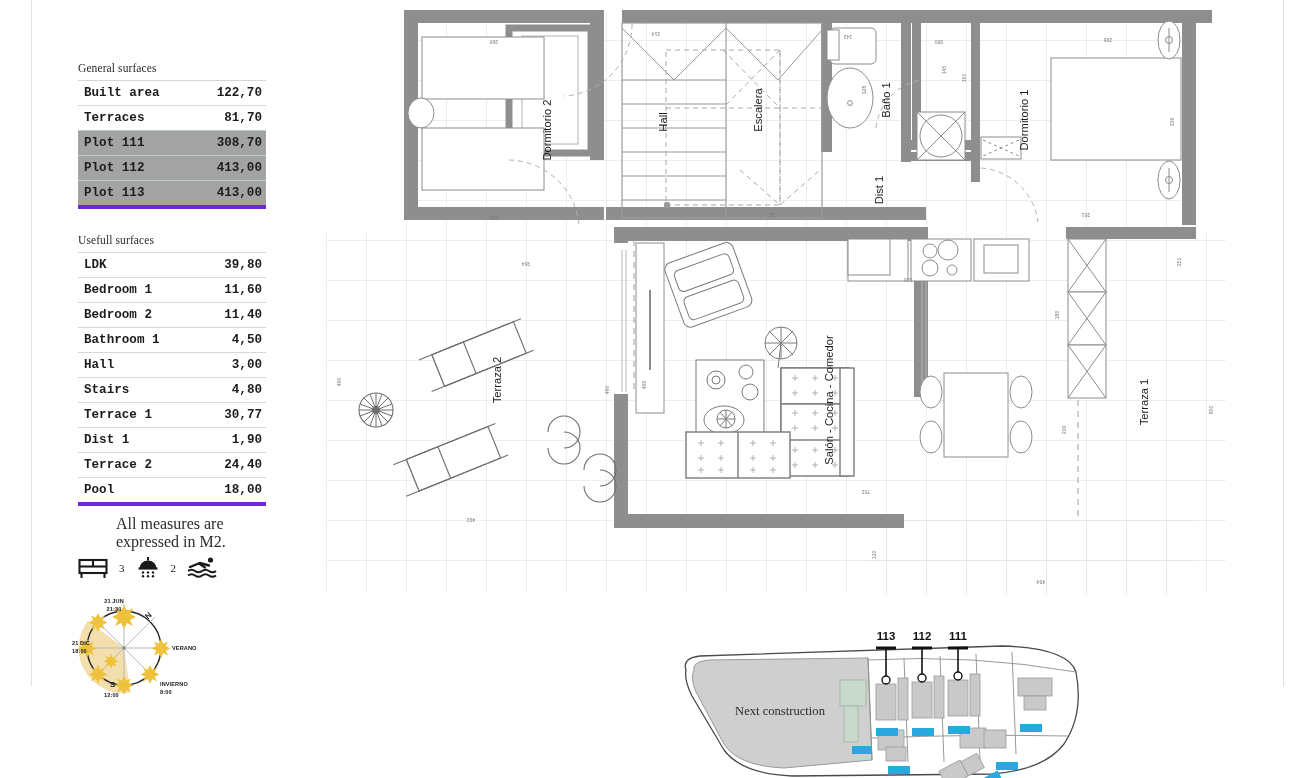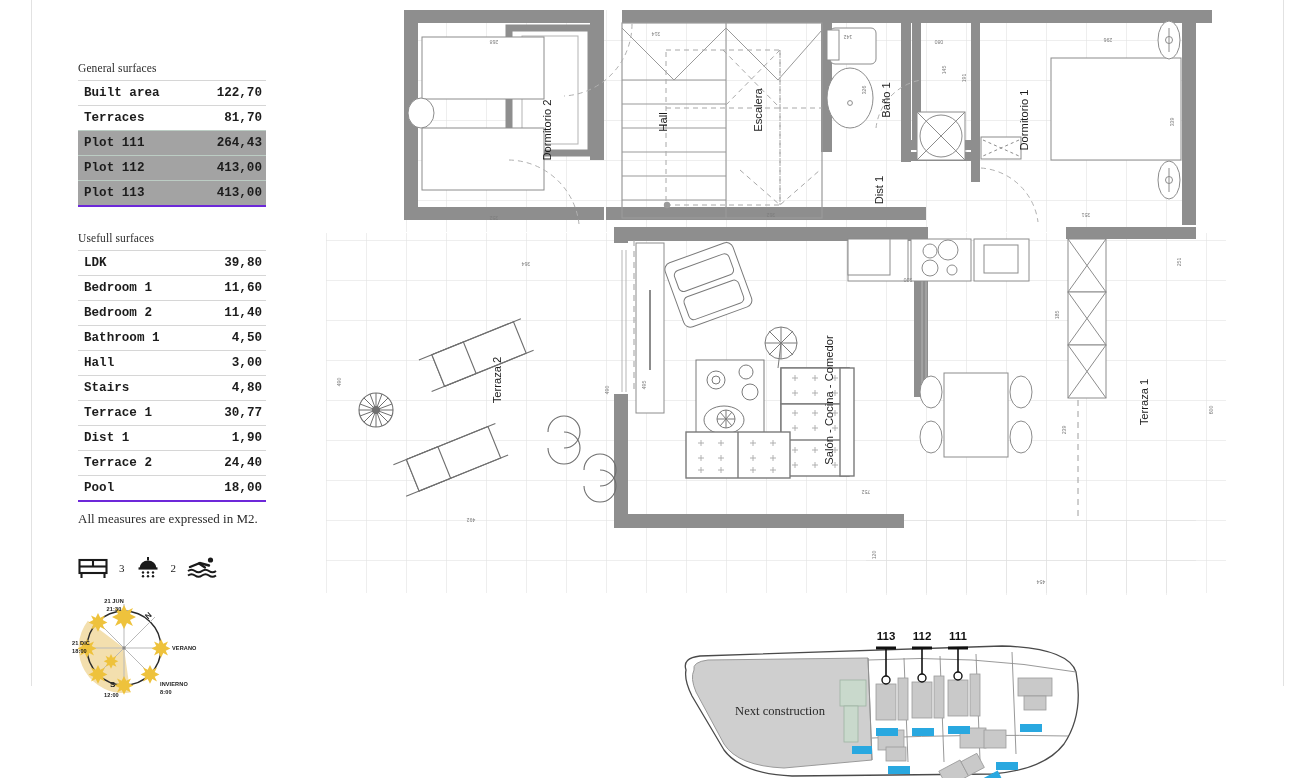--- a/index.html
+++ b/index.html
@@ -26,26 +26,26 @@
     margin-bottom: 6px; letter-spacing: .1px;
   }
   table.surf { width: 100%; border-collapse: collapse; }
   table.surf td {
     font-family: Liberation Mono, monospace;
     font-size: 12.6px; color: #1c1c1c;
     padding: 5px 4px 5px 6px;
     border-top: 1px solid #d6d6d6;
     font-weight: 600;
   }
-  table.surf tr:last-child td { border-bottom: 2px solid #6d28d9; }
+  table.surf tr:last-child td { border-bottom: 4px solid #6d28d9; }
   table.surf td.val { text-align: right; padding-right: 4px; font-weight: 600; }
   table.surf tr.hl td { background: #a3a3a3; border-top-color: #bccdc4; }
   .note {
     font-family: "Liberation Serif", serif;
-    font-size: 13px; color: #2b2b2b; margin-top: 9px;
+    font-size: 16px; color: #2b2b2b; margin-top: 9px; margin-left: 38px;
   }
 
   
   #icon-row {
     position: absolute; left: 78px; top: 556px;
     display: flex; align-items: center; gap: 11px;
   }
   #icon-row .cnt { font-family:"Liberation Serif",serif; font-size: 11px; color:#222; }
 
   
@@ -95,21 +95,21 @@
         <tr>
           <td>Built area</td>
           <td class="val">122,70</td>
         </tr>
         <tr>
           <td>Terraces</td>
           <td class="val">81,70</td>
         </tr>
         <tr class="hl">
           <td>Plot 111</td>
-          <td class="val">264,43</td>
+          <td class="val">308,70</td>
         </tr>
         <tr class="hl">
           <td>Plot 112</td>
           <td class="val">413,00</td>
         </tr>
         <tr class="hl">
           <td>Plot 113</td>
           <td class="val">413,00</td>
         </tr>
       </tbody>

